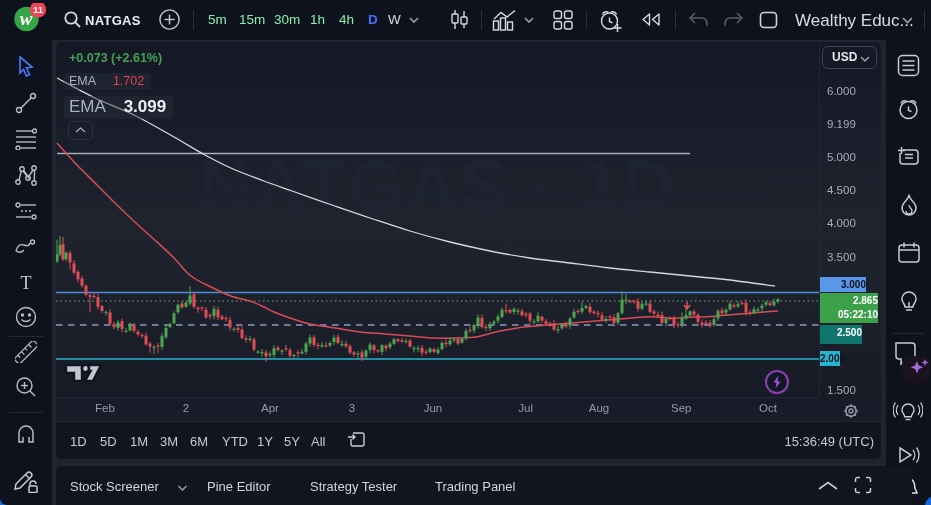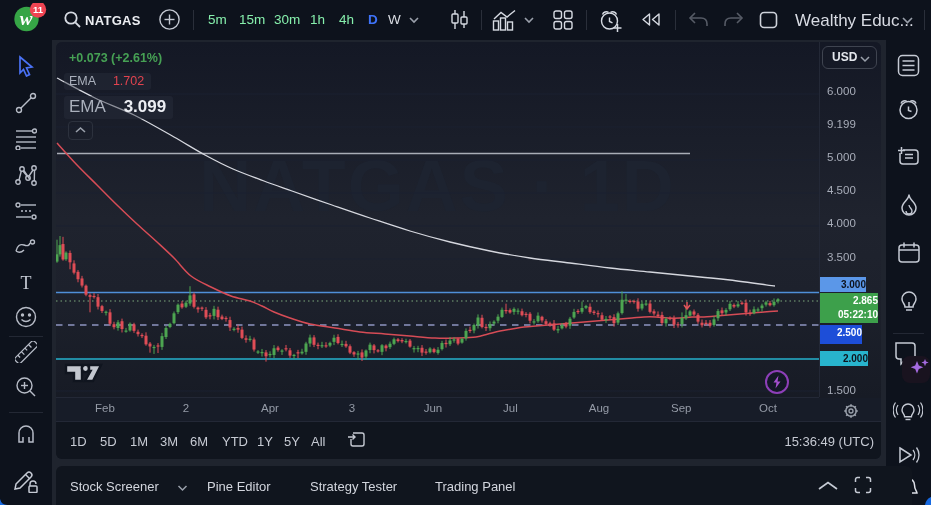--- a/index.html
+++ b/index.html
@@ -640,34 +640,34 @@
       </svg></div>
     <div class="abs pricelbl" style="left:771px;top:43px">6.000</div>
     <div class="abs pricelbl" style="left:771px;top:76px">9.199</div>
     <div class="abs pricelbl" style="left:771px;top:109px">5.000</div>
     <div class="abs pricelbl" style="left:771px;top:142px">4.500</div>
     <div class="abs pricelbl" style="left:771px;top:175px">4.000</div>
     <div class="abs pricelbl" style="left:771px;top:209px">3.500</div>
     <div class="abs pricelbl" style="left:771px;top:342px">1.500</div>
     <div class="abs pbox" style="left:764px;top:235px;width:46px;height:15px;background:#5b97e8;color:#0e131d;line-height:15px">3.000</div>
     <div class="abs pbox" style="left:764px;top:251px;width:58px;height:30px;background:#3da04b;color:#fff;padding-top:1px">2.865<br>05:22:10</div>
-    <div class="abs pbox" style="left:764px;top:283px;width:42px;height:19px;background:#1d4ed8;color:#fff;line-height:15px">2.500</div>
-    <div class="abs pbox" style="left:764px;top:309px;width:48px;height:15px;background:#28b4cd;color:#0e131d;line-height:15px">2.000</div>
+    <div class="abs pbox" style="left:764px;top:283px;width:42px;height:19px;background:#0f766e;color:#fff;line-height:15px">2.500</div>
+    <div class="abs pbox" style="left:764px;top:309px;width:20px;height:15px;background:#28b4cd;color:#0e131d;line-height:15px">2.000</div>
     <svg class="abs" style="left:786px;top:360px" width="18" height="18" fill="none" stroke="#9aa0ab">
       <circle cx="9" cy="9" r="5.2" stroke-width="1.5"></circle>
       <circle cx="9" cy="9" r="2" stroke-width="1.3"></circle>
       <path d="M9,2.2 L9,4.5 M9,13.5 L9,15.8 M2.2,9 L4.5,9 M13.5,9 L15.8,9 M4.2,4.2 L5.8,5.8 M12.2,12.2 L13.8,13.8 M13.8,4.2 L12.2,5.8 M5.8,12.2 L4.2,13.8" stroke-width="1.6"></path>
     </svg>
     <div class="abs" style="left:0;top:355px;width:763px;height:1px;background:#232836"></div>
     <div class="abs axlbl" style="left:49px;top:360px;width:30px;margin-left:-15px;text-align:center">Feb</div>
     <div class="abs axlbl" style="left:130px;top:360px;width:30px;margin-left:-15px;text-align:center">2</div>
     <div class="abs axlbl" style="left:214px;top:360px;width:30px;margin-left:-15px;text-align:center">Apr</div>
     <div class="abs axlbl" style="left:296px;top:360px;width:30px;margin-left:-15px;text-align:center">3</div>
     <div class="abs axlbl" style="left:377px;top:360px;width:30px;margin-left:-15px;text-align:center">Jun</div>
-    <div class="abs axlbl" style="left:462px;top:360px;width:30px;margin-left:-15px;text-align:left">Jul</div>
+    <div class="abs axlbl" style="left:462px;top:360px;width:30px;margin-left:-15px;text-align:right">Jul</div>
     <div class="abs axlbl" style="left:543px;top:360px;width:30px;margin-left:-15px;text-align:center">Aug</div>
     <div class="abs axlbl" style="left:630px;top:360px;width:30px;margin-left:-15px;text-align:left">Sep</div>
     <div class="abs axlbl" style="left:712px;top:360px;width:30px;margin-left:-15px;text-align:center">Oct</div>
     <div class="abs" style="left:0;top:379px;width:825px;height:38px;background:#10151e;border-top:1px solid #232836"></div>
     <div class="abs rng" style="left:14px;top:392px">1D</div>
     <div class="abs rng" style="left:44px;top:392px">5D</div>
     <div class="abs rng" style="left:74px;top:392px">1M</div>
     <div class="abs rng" style="left:104px;top:392px">3M</div>
     <div class="abs rng" style="left:134px;top:392px">6M</div>
     <div class="abs rng" style="left:166px;top:392px">YTD</div>

